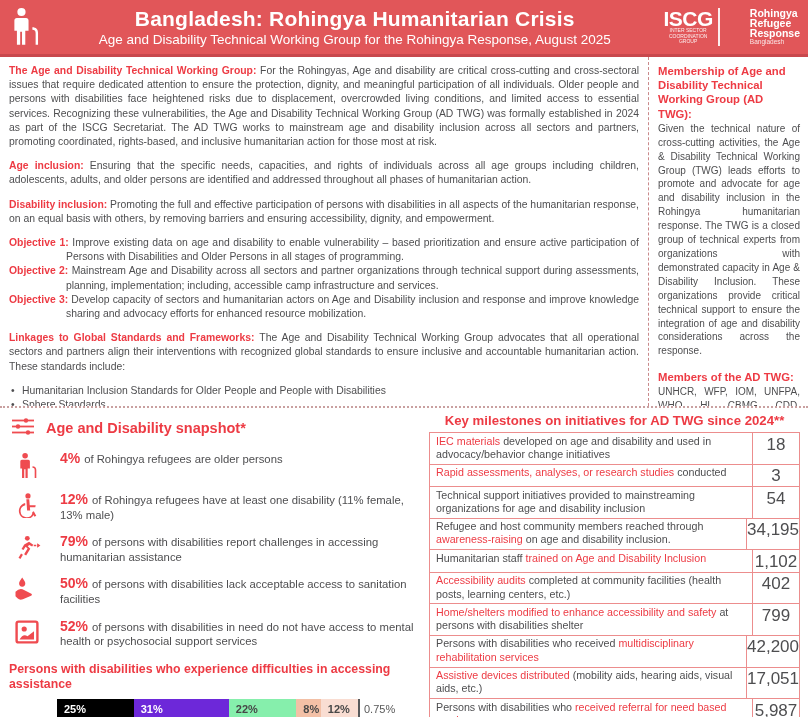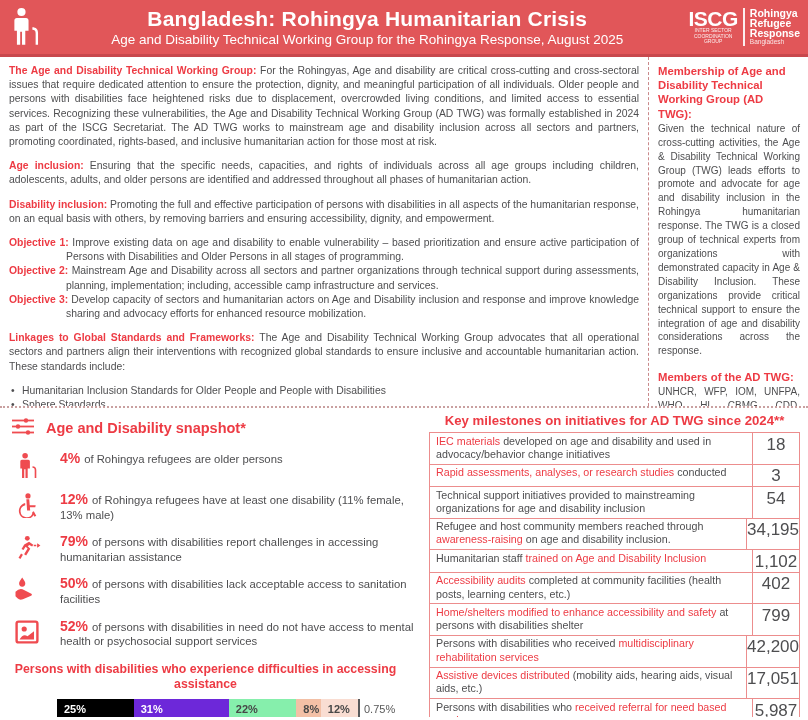--- a/index.html
+++ b/index.html
@@ -12,21 +12,21 @@
   .header { display:flex; align-items:center; height:57px; background:#e15659;
             color:#fff; border-bottom:3px solid #c8484d; }
   .header-icon { width:50px; display:flex; justify-content:center; align-items:center; }
   .header-titles { flex:1; text-align:center; margin-left:-4px; }
   .page-title { font-size:21px; font-weight:bold; line-height:24px; letter-spacing:.2px; }
   .page-subtitle { font-size:13.5px; line-height:17px; }
   .logo { display:flex; align-items:center; padding-right:8px; gap:5px; }
   .logo-iscg { font-size:21px; font-weight:bold; letter-spacing:-0.5px; line-height:19px; text-align:center; }
   .logo-sub { font-size:5px; line-height:5.5px; text-align:center; opacity:.9; }
   .logo-divider { width:2px; height:38px; background:#fff; opacity:.9; }
-  .logo-right { display:flex; flex-direction:column; }
+  .logo-right { display:flex; flex-direction:column;margin-left:25px; }
   .logo-rrr { font-size:10.5px; font-weight:bold; line-height:10px; }
   .logo-bd { font-size:6.5px; line-height:8px; opacity:.85; }
 
   
   .top-grid { display:flex; height:349px; overflow:hidden; }
   .left-col { width:649px; padding:7px 9px 0 9px; border-right:1px dashed #c9898b; overflow:hidden; }
   .right-col { flex:1; padding:7px 8px 0 9px; overflow:hidden; }
 
   .para { margin:0 0 10px; text-align:justify; font-size:10.4px; line-height:14.2px; color:#4e4e50; }
   .objective { margin:0; text-align:justify; font-size:10.4px; line-height:14.2px; color:#4e4e50;
@@ -48,21 +48,21 @@
   .milestones { flex:1; padding:3px 8px 0 5px; overflow:hidden; }
 
   .snap-header { display:flex; align-items:center; gap:11px; margin:3px 0 12px 2px;
                  color:#ed3b44; font-weight:bold; font-size:14.5px; }
   .stat { display:flex; margin-bottom:12px;gap:12px; }
   .stat-icon { flex:0 0 36px; display:flex; justify-content:center; align-items:flex-start; color:#ef4b50; padding-top:1px; }
   .stat-text { font-size:11.3px; line-height:14.6px; color:#4e4e50; padding-left:3px; }
   .stat-value { color:#ed3b44; font-weight:bold; font-size:14px; }
 
   .chart-title { color:#ed3b44; font-weight:bold; font-size:12.3px; line-height:15px;
-                 text-align:center; margin:13px 18px 7px 0; }
+                 text-align:left; margin:13px 18px 7px 0; }
   .chart-row { display:flex; align-items:center; margin-left:48px; }
   .chart-bar { display:flex; height:21px; width:303px; }
   .seg { display:flex; align-items:center; padding-left:7px; font-weight:bold; font-size:11px; overflow:hidden; }
   .seg.light { color:#fff; } .seg.dark { color:#474747; }
   .seg.sliver { padding:0; }
   .outside-label { font-size:11px; color:#595959; margin-left:4px; white-space:nowrap; }
 
   .milestones-title { color:#ed3b44; font-weight:bold; font-size:13.2px; text-align:center; margin:2px 0 4px; }
   .m-table { border:1px solid #ec8d8d; border-bottom:none; }
   .m-row { display:flex; border-bottom:1px solid #ec8d8d; }

